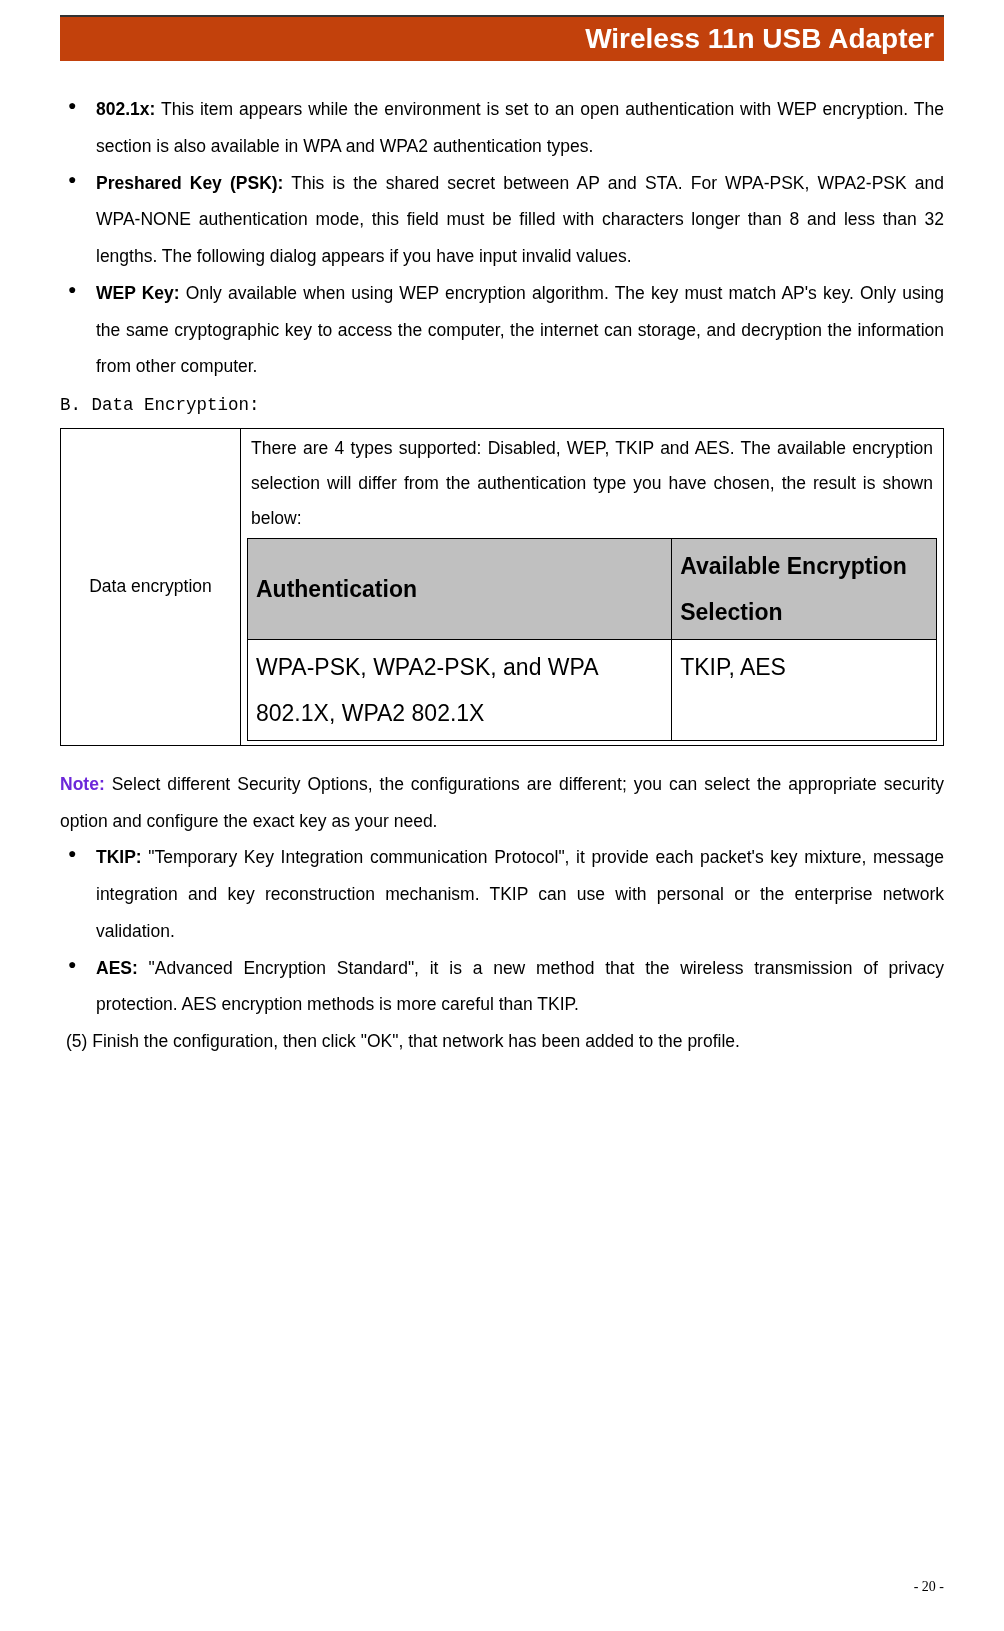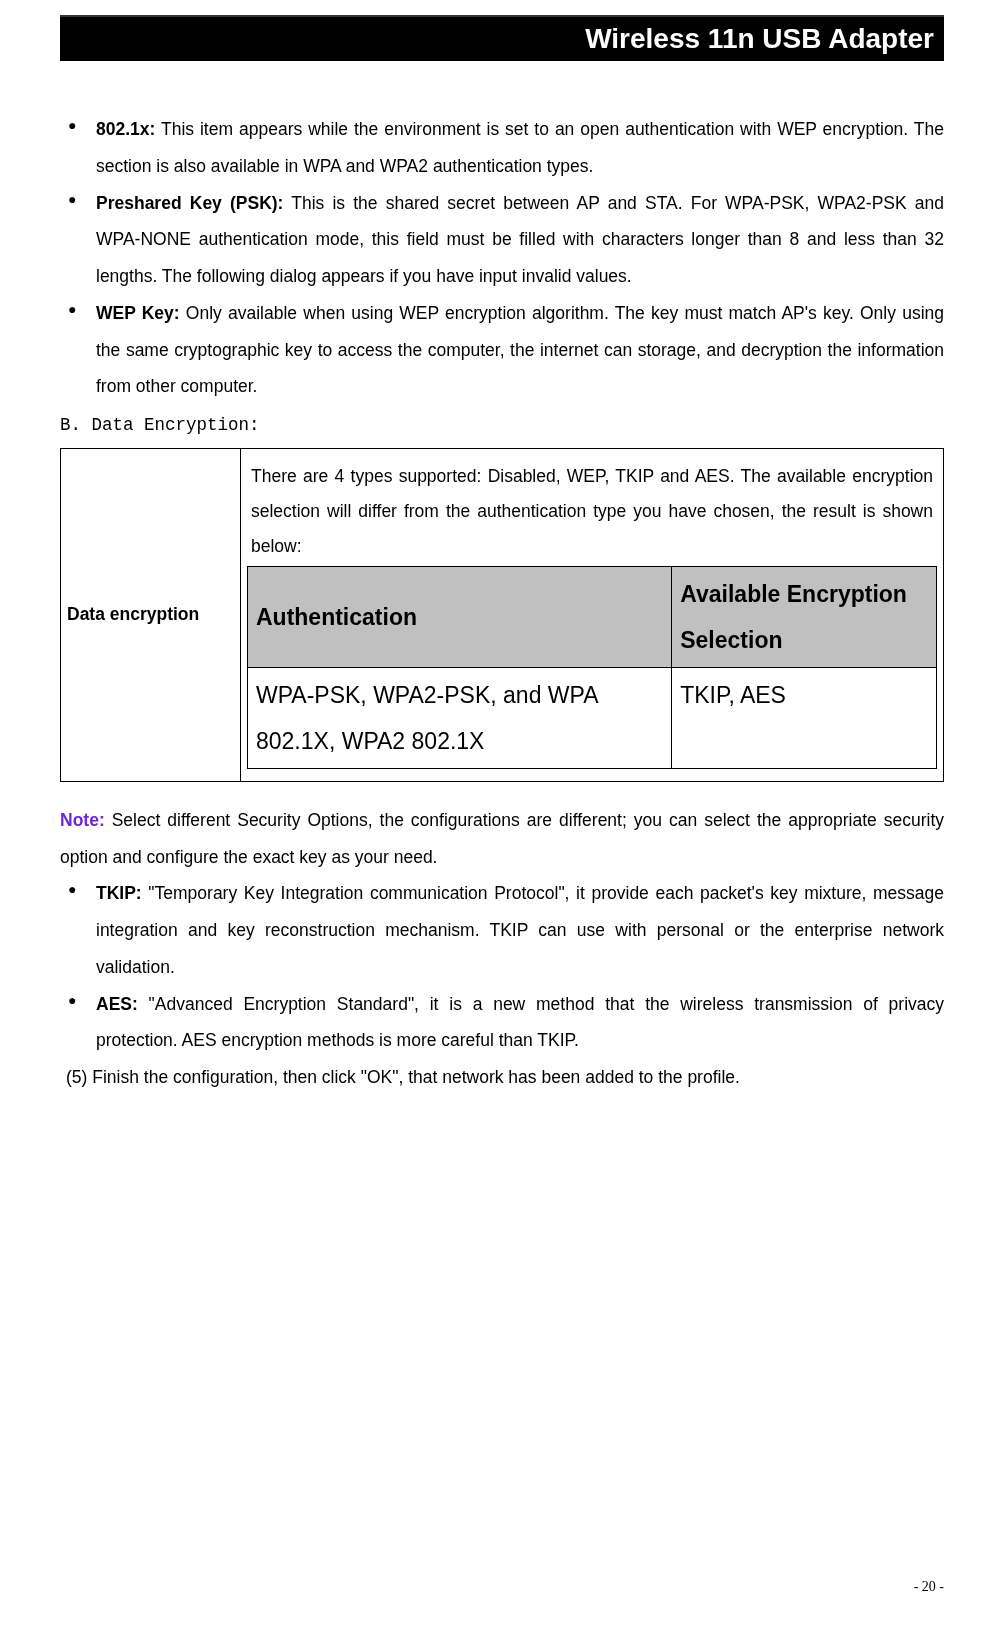--- a/index.html
+++ b/index.html
@@ -9,39 +9,38 @@
     }
     body {
       font-family: Arial, sans-serif;
       background: white;
       width: 1004px;
       height: 1631px;
       position: relative;
       padding: 0;
     }
     .header {
-      background: #000000;
+      background: #c2410c;
       color: white;
       font-size: 28px;
       font-weight: bold;
       text-align: right;
       padding: 6px 10px 6px 0;
       margin: 15px 60px 0 60px;
       border-top: 2px solid #333;
     }
     .content {
       padding: 30px 60px 0 60px;
       font-size: 17.5px;
       line-height: 2.1;
       color: #000;
     }
     .bullet-list {
       list-style: none;
       padding: 0;
-      margin-top: 20px;
     }
     .bullet-list li {
       position: relative;
       padding-left: 36px;
       text-align: justify;
       margin-bottom: 0px;
     }
     .bullet-list li::before {
       content: "●";
       position: absolute;
@@ -58,26 +57,26 @@
     }
     .data-table {
       border-collapse: collapse;
       width: 100%;
       margin-top: 4px;
       font-size: 17.5px;
       line-height: 2.0;
     }
     .data-table td {
       border: 1.5px solid #000;
-      padding: 10px 6px;
+      padding: 2px 6px;
       vertical-align: top;
     }
     .data-table .label-cell {
-      font-weight: bold;
-      text-align: left;
+      font-weight: normal;
+      text-align: center;
       vertical-align: middle;
       width: 180px;
     }
     .inner-table {
       border-collapse: collapse;
       margin: 2px 0 2px 0;
       font-size: 23px;
     }
     .inner-table th, .inner-table td {
       border: 1.5px solid #000;

